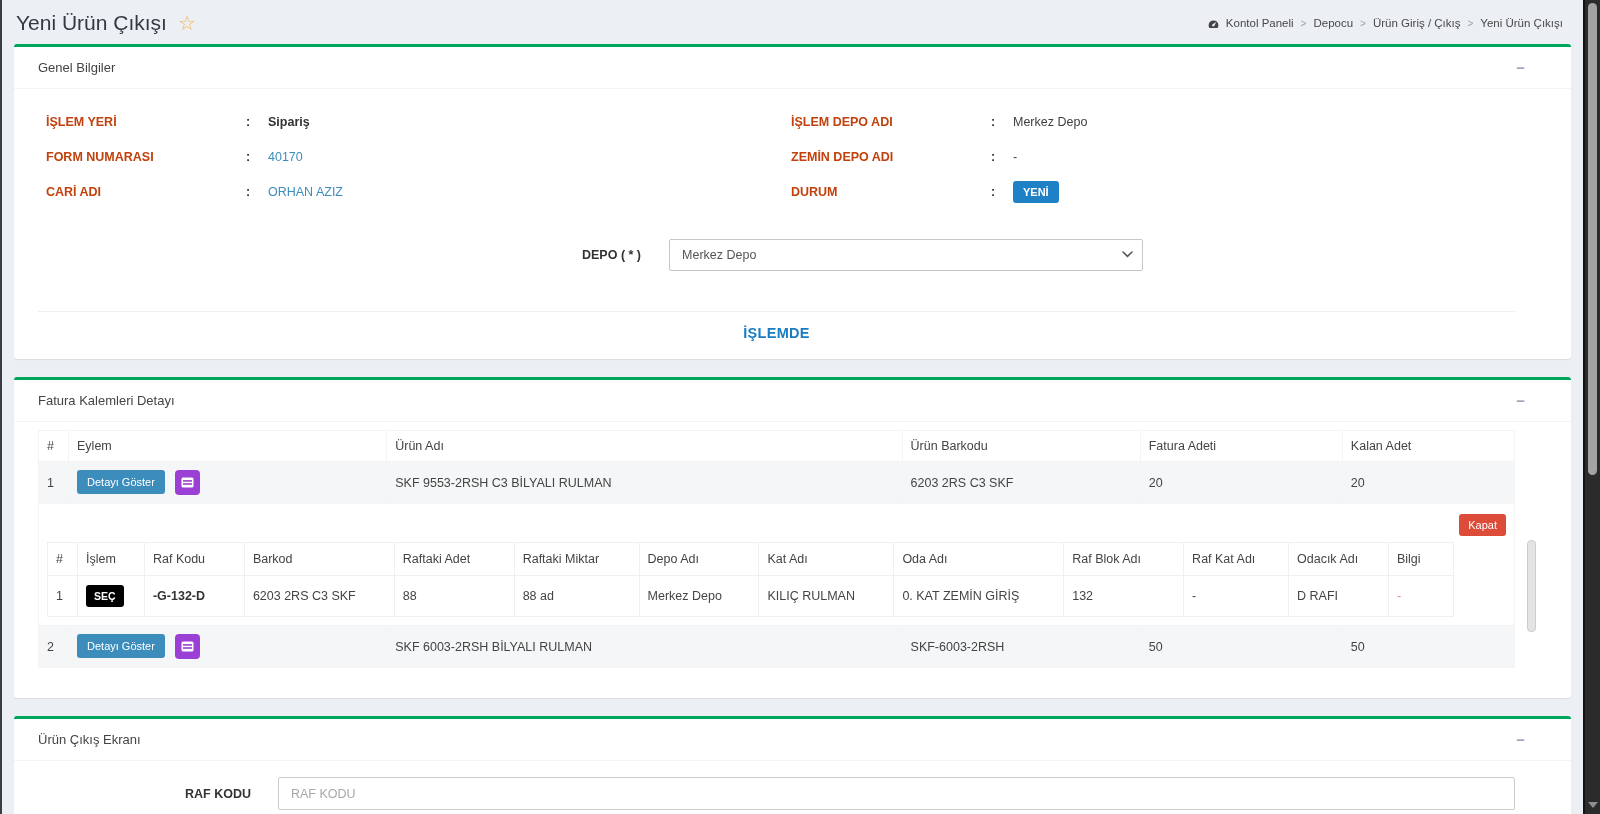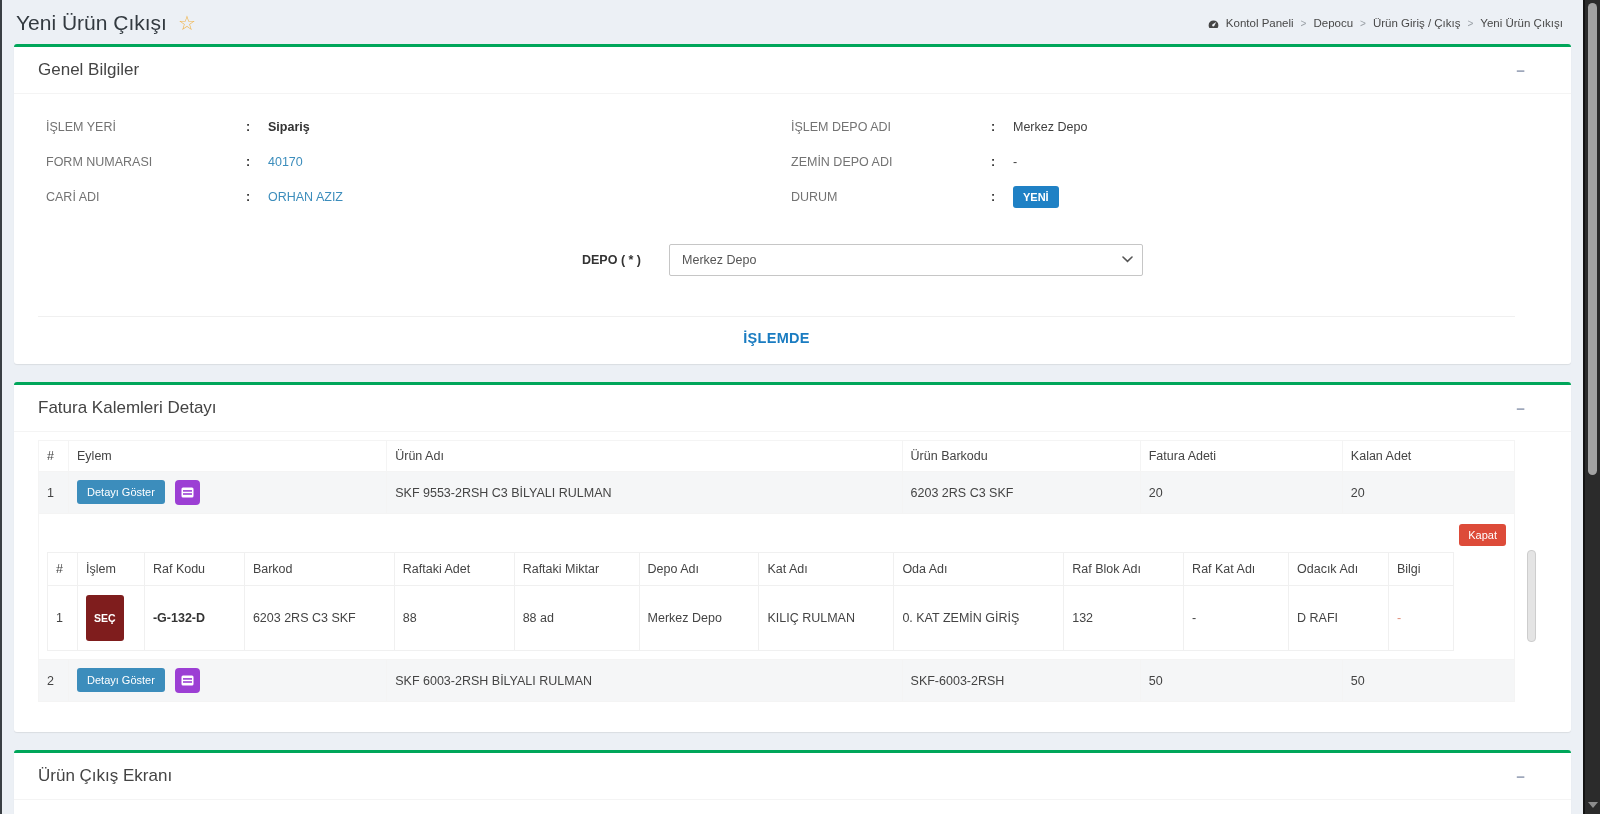--- a/index.html
+++ b/index.html
@@ -25,29 +25,29 @@
   .page-title { font-size: 21px; font-weight: 400; color: #333a40; }
   .star-icon { color: #f0b44c; font-size: 20px; margin-left: 11px; cursor: pointer; line-height: 1; }
   .breadcrumb { display: flex; align-items: center; font-size: 11.5px; color: #484848; }
   .crumb-item { margin: 0 4px; cursor: pointer; }
   .crumb-sep { color: #9aa0a6; font-size: 10px; margin: 0 3px; }
   .dash-icon { margin-right: 2px; display: inline-flex; position: relative; top: 1px; }
 
   
   .box { background: #fff; border-top: 3px solid #00a65a; border-radius: 3px; box-shadow: 0 1px 1px rgba(0,0,0,.08); margin-bottom: 18px; }
   .box-header { display: flex; align-items: center; justify-content: space-between; padding: 13px 46px 13px 24px; border-bottom: 1px solid #f4f4f4; }
-  .box-title { font-size: 17px; font-weight: 400; color: #444; }
+  .box-title { font-size: 13px; font-weight: 400; color: #444; }
   .collapse-icon { color: #9aa4b8; font-weight: bold; font-size: 15px; line-height: 1; cursor: pointer; }
 
   
   .gb-body { padding: 22px 56px 0 24px; }
   .gb-grid { display: grid; grid-template-columns: 745px 1fr; }
   .field-col { display: flex; flex-direction: column; gap: 13px; padding-left: 8px; }
   .field { display: flex; align-items: center; font-size: 12.5px; min-height: 22px; }
-  .f-label { font-weight: normal; width: 200px; color: #737373; }
+  .f-label { font-weight: bold; width: 200px; color: #c2410c; }
   .f-colon { font-weight: bold; width: 22px; color: #333; }
   .f-value { color: #3f3f3f; }
   .f-value.bold { font-weight: bold; color: #333; }
   .f-value.link { color: #3c8dbc; cursor: pointer; }
   .badge-blue { background: #1f81c5; color: #fff; font-weight: bold; font-size: 11px; padding: 5px 10px; border-radius: 3px; display: inline-block; }
 
   .depo-row { display: flex; align-items: center; margin: 36px 0 0 544px; }
   .depo-label { font-size: 12.5px; font-weight: bold; color: #333; white-space: nowrap; }
   .depo-select-wrap { margin-left: 28px; width: 474px; position: relative; }
   select.depo-select { width: 100%; height: 32px; border: 1px solid #c6c6c6; border-radius: 2px; background: #fff; color: #555; font-size: 12.5px; padding: 0 30px 0 12px; appearance: none; -webkit-appearance: none; font-family: inherit; cursor: pointer; }
@@ -60,21 +60,21 @@
   .fk-body { padding: 8px 56px 30px 24px; }
   table { border-collapse: collapse; font-size: 12.5px; color: #444; }
   .main-table { width: 100%; }
   .main-table th { font-weight: 400; text-align: left; padding: 8px 8px; border: 1px solid #f4f4f4; }
   .main-table td { padding: 8px 8px; border: 1px solid #f4f4f4; vertical-align: middle; }
   tr.stripe { background: #f5f6f7; }
 
   .btn { display: inline-block; border: none; border-radius: 3px; color: #fff; cursor: pointer; font-family: inherit; }
   .btn-detay { background: #3c8dbc; font-size: 11px; padding: 6px 10px; }
   .btn-icon { background: #9c3fd4; width: 25px; height: 25px; border-radius: 4px; margin-left: 7px; vertical-align: middle; display: inline-flex; align-items: center; justify-content: center; }
-  .btn-sec { background: #7f1d1d; font-size: 10.5px; font-weight: bold; padding: 17px 8px; }
+  .btn-sec { background: #000000; font-size: 10.5px; font-weight: bold; padding: 5px 8px; }
   .btn-kapat { background: #dd4b39; font-size: 11px; padding: 5px 9px; }
 
   .detail-cell { background: #fff; padding: 6px 14px 18px 50px; position: relative; border: 1px solid #f4f4f4; }
   .kapat-row { text-align: right; margin: 2px 0 6px; }
   .sub-table { width: 1407px; }
   .sub-table th { font-weight: 400; text-align: left; padding: 9px 8px; border: 1px solid #f0f0f0; }
   .sub-table td { padding: 9px 8px; border: 1px solid #f0f0f0; }
   .cell-bold { font-weight: bold; color: #333; }
   .cell-warn { color: #e0907c; }
   .inner-scrollbar { position: absolute; right: -22px; top: 36px; width: 9px; height: 92px; background: #e4e4e4; border: 1px solid #cdcdcd; border-radius: 4px; cursor: pointer; }

